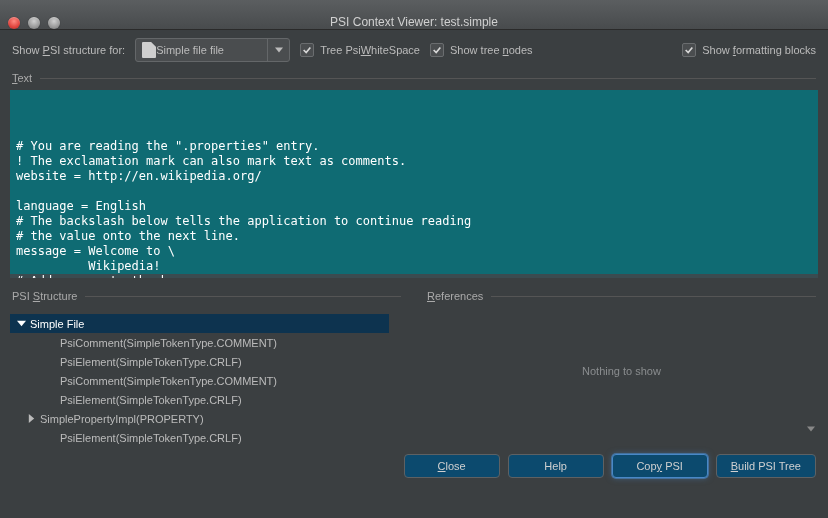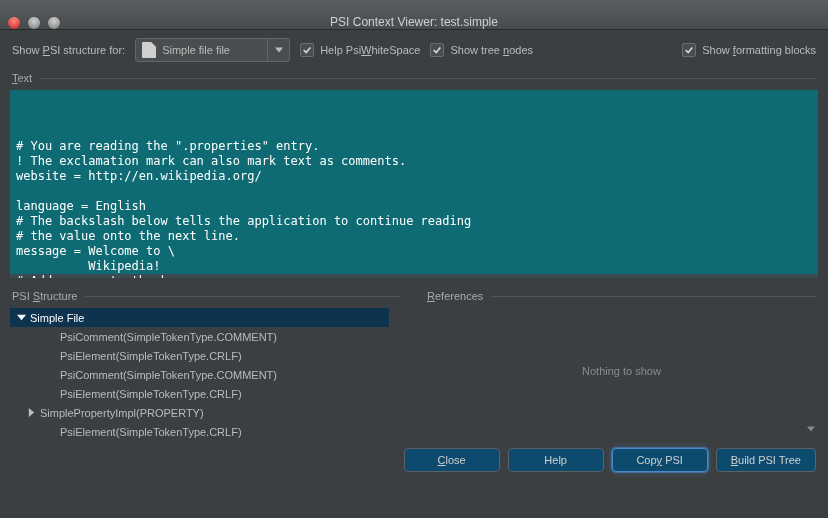--- a/index.html
+++ b/index.html
@@ -55,21 +55,21 @@
     border: 1px solid #646769;
     border-radius: 3px;
     height: 24px;
     width: 155px;
     overflow: hidden;
   }
   .combo-main {
     flex: 1;
     display: flex;
     align-items: center;
-    gap: 6px;
+    gap: 0;
     padding: 0 6px;
   }
   .file-ico {
     width: 14px; height: 16px;
     background: #cfcfcf;
     border-radius: 1px;
     position: relative;
   }
   .file-ico::after {
     content: "";
@@ -130,21 +130,21 @@
     background: #3b4b50;
   }
   .mid {
     display: flex;
     padding: 0 10px;
     gap: 22px;
   }
   .col { flex: 1; display: flex; flex-direction: column; }
   .tree-wrap {
     position: relative;
-    margin-top: 4px;
+    margin-top: 10px;
     border: 0;
     background: #3b3f41;
     height: 130px;
   }
   .tree {
     position: absolute;
     left: 0; top: 0; right: 14px; bottom: 0;
     overflow: hidden;
   }
   .tree-row {
@@ -235,21 +235,21 @@
     </div>
   </div>
 
   <label class="chk">
     <span class="chkbox">
         <svg viewBox="0 0 12 12">
           <path d="M2 6 L5 9 L10 3"></path>
         </svg>
       </span>
     <span>
-      <span>Help Psi</span><span class="mn">W</span><span>hiteSpace</span>
+      <span>Tree Psi</span><span class="mn">W</span><span>hiteSpace</span>
     </span>
   </label>
 
   <label class="chk">
     <span class="chkbox">
         <svg viewBox="0 0 12 12">
           <path d="M2 6 L5 9 L10 3"></path>
         </svg>
       </span>
     <span>

